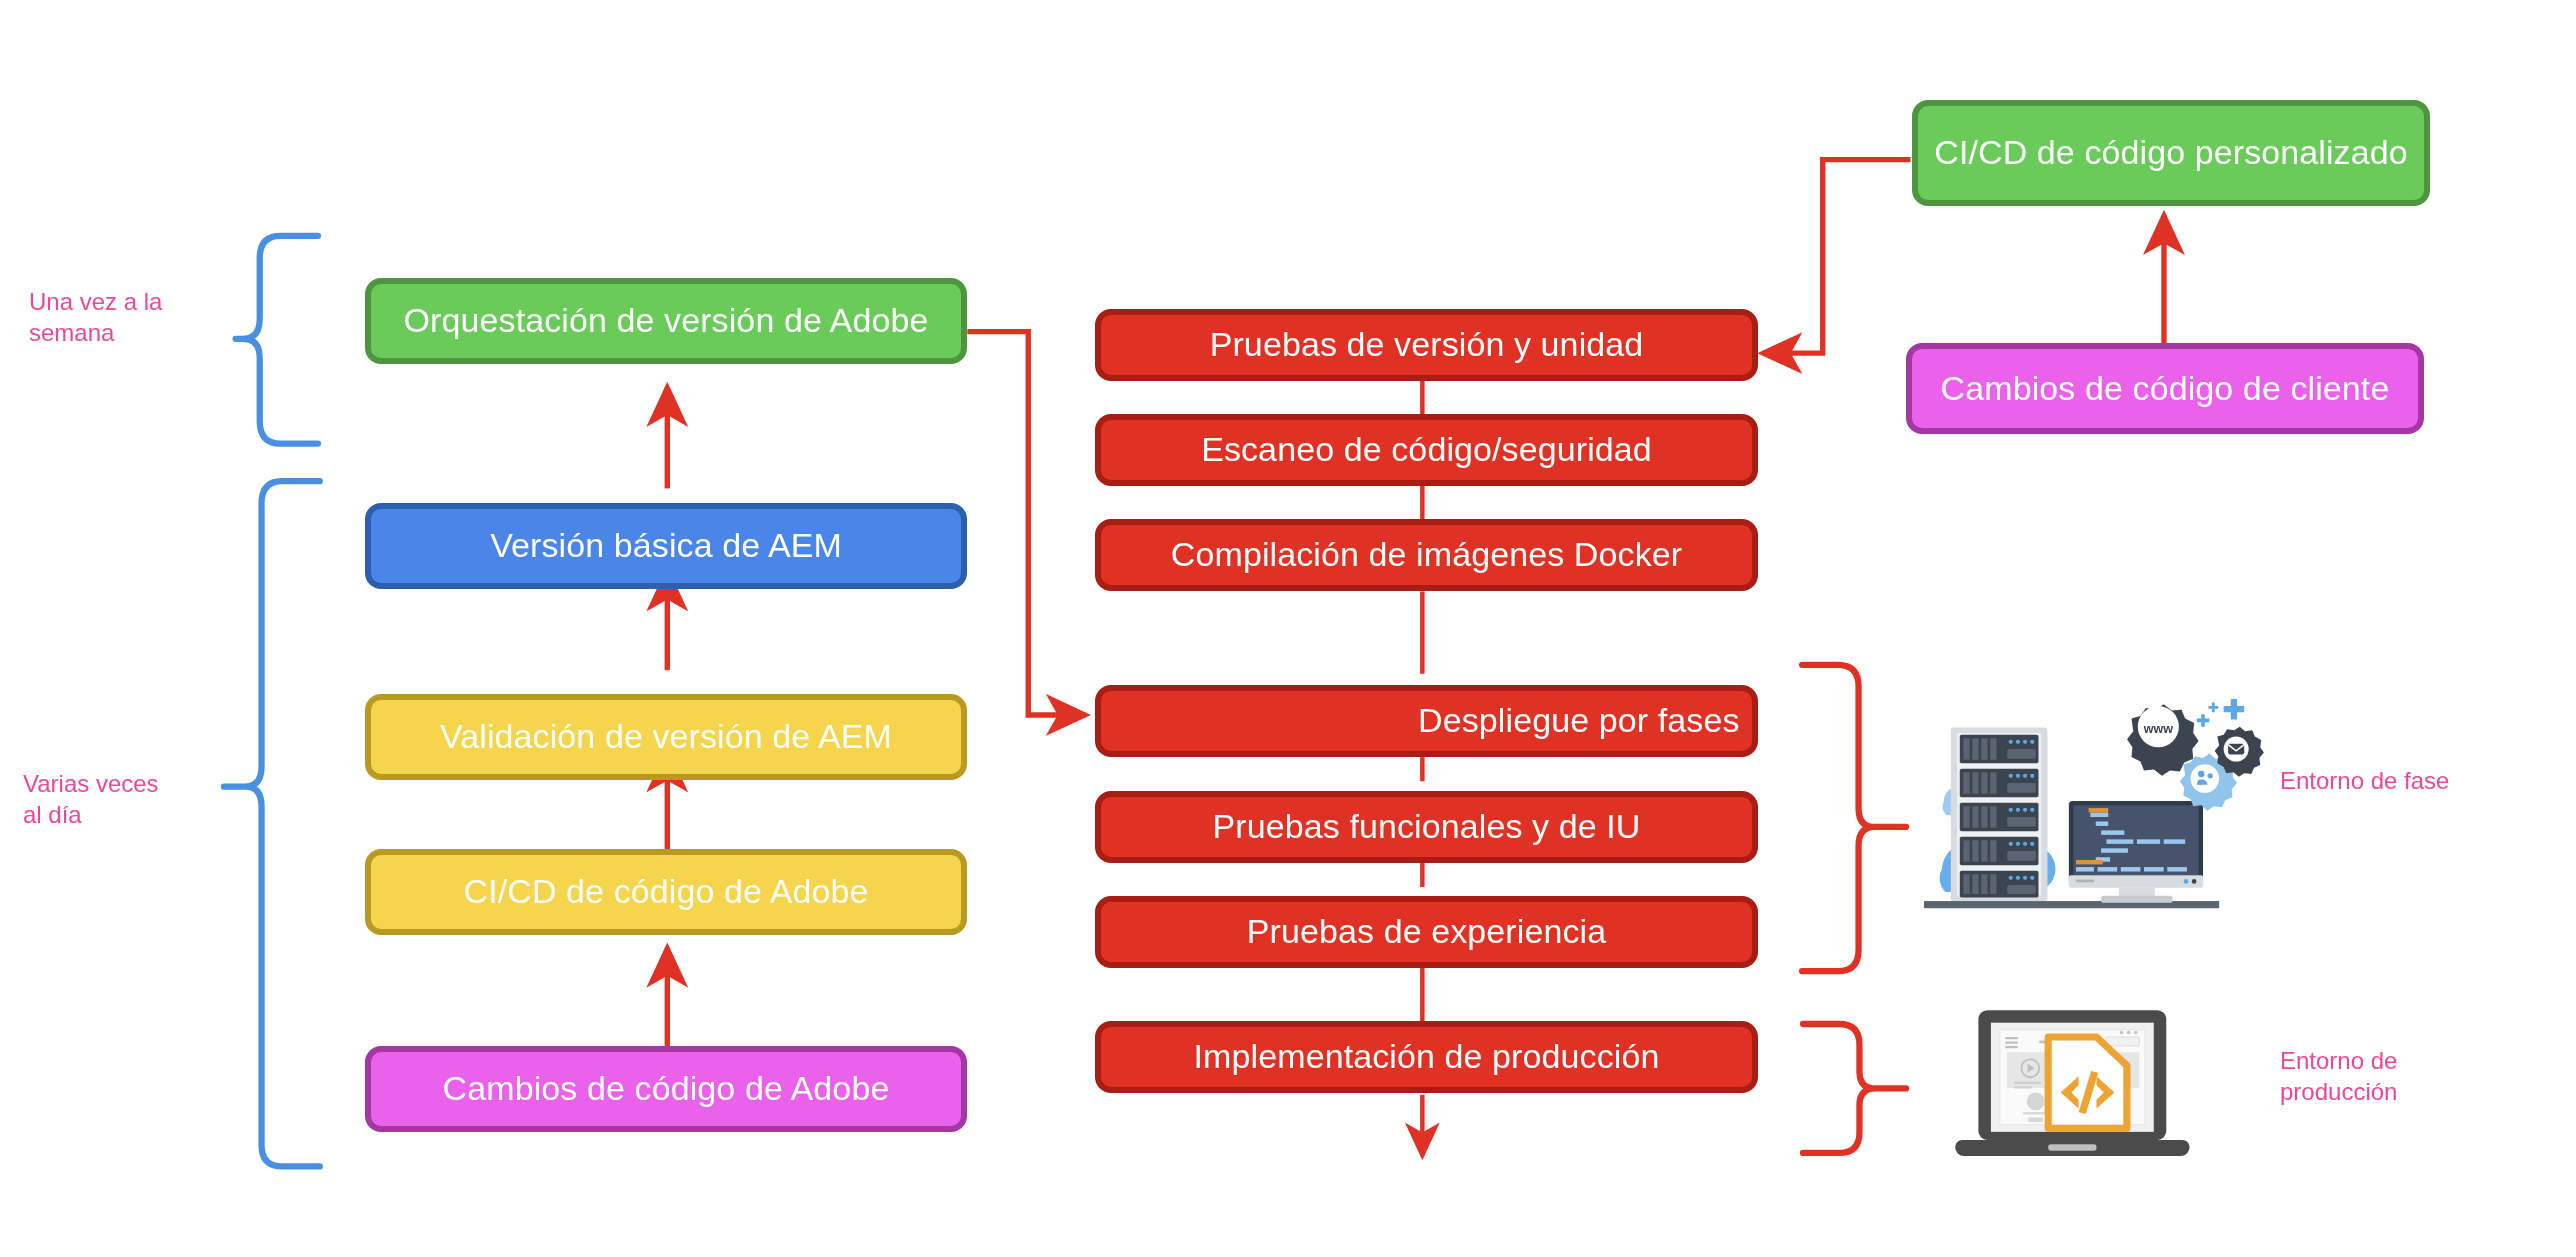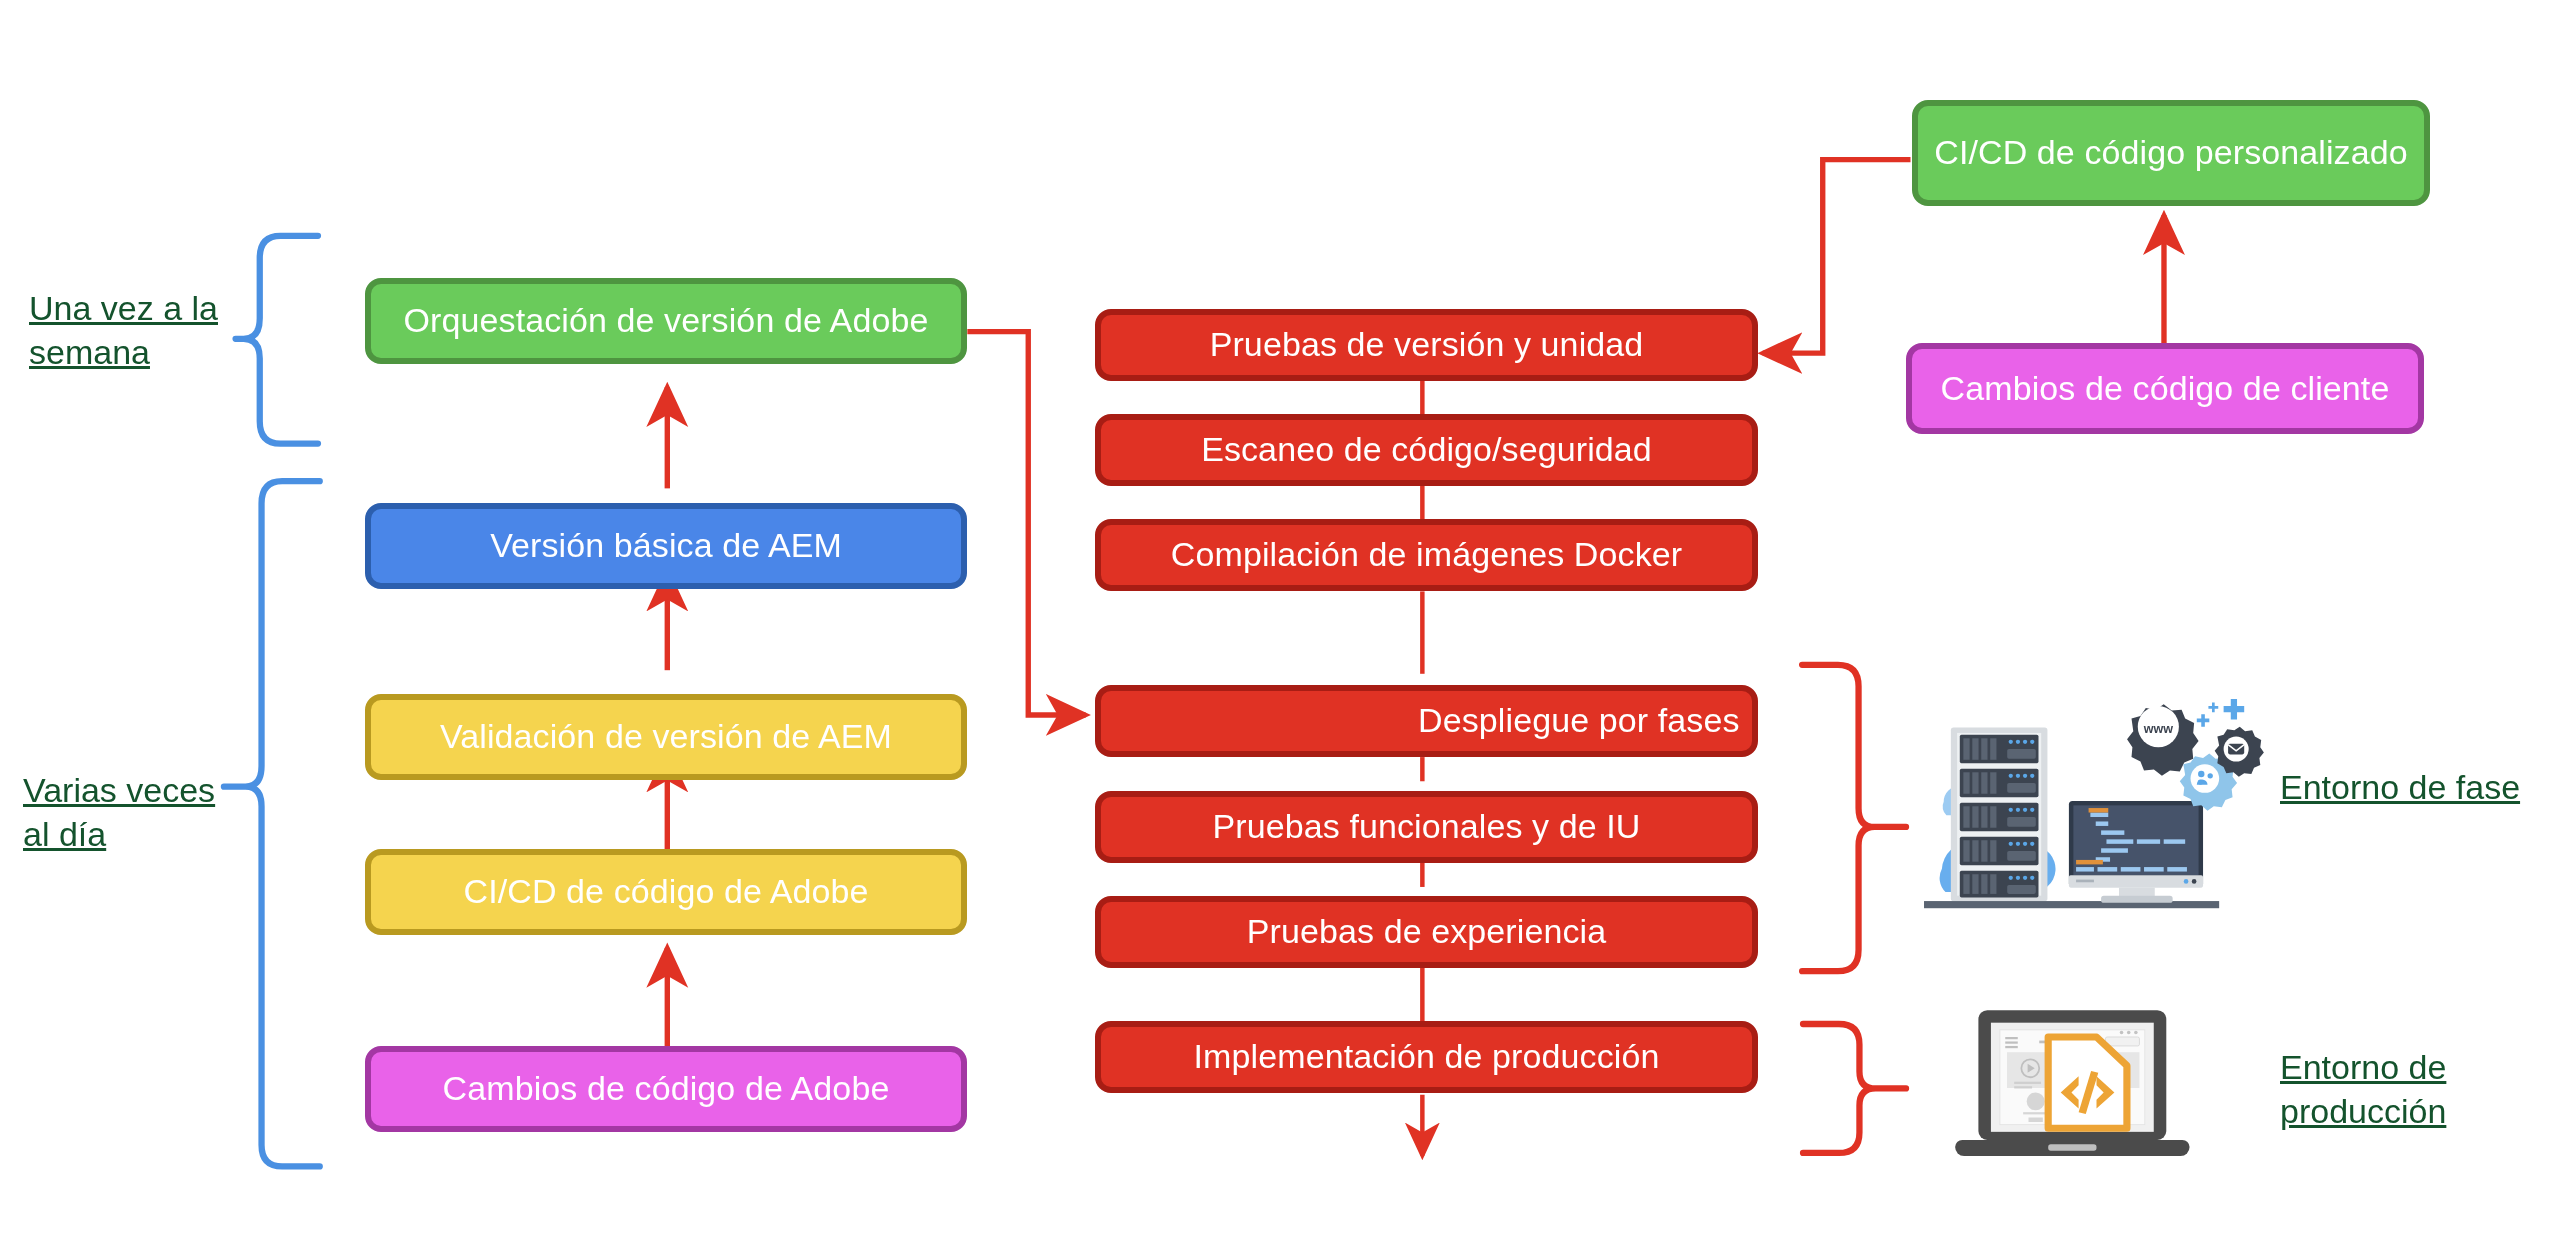--- a/index.html
+++ b/index.html
@@ -35,25 +35,24 @@
     user-select: none;
   }
   .node-green  { background:#6ACB5B; border-color:#4E9540; }
   .node-blue   { background:#4A86E8; border-color:#2C5FAE; }
   .node-yellow { background:#F5D44E; border-color:#B99A20; }
   .node-magenta{ background:#E962E9; border-color:#A337A3; }
   .node-red    { background:#E03224; border-color:#A81D14; }
 
   .side-label {
     position: absolute;
-    color: #14532d;
-    font-size: 34px;
+    color: #ec4899;
+    font-size: 24px;
     line-height: 1.28;
     white-space: pre-line;
-    text-decoration: underline;
   }
   svg.overlay {
     position: absolute;
     left: 0;
     top: 0;
     width: 2576px;
     height: 1258px;
     pointer-events: none;
   }
   .art {

